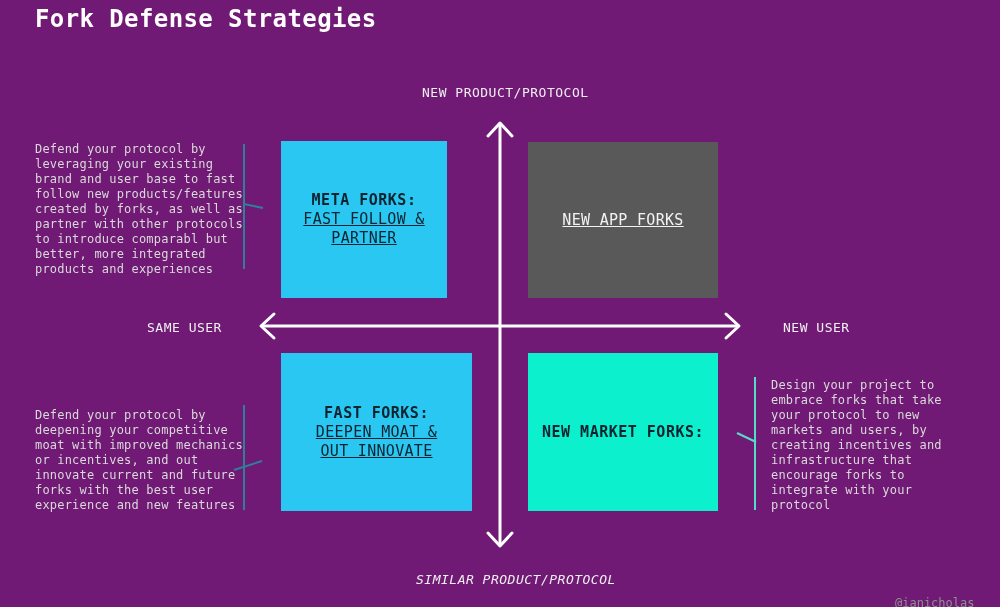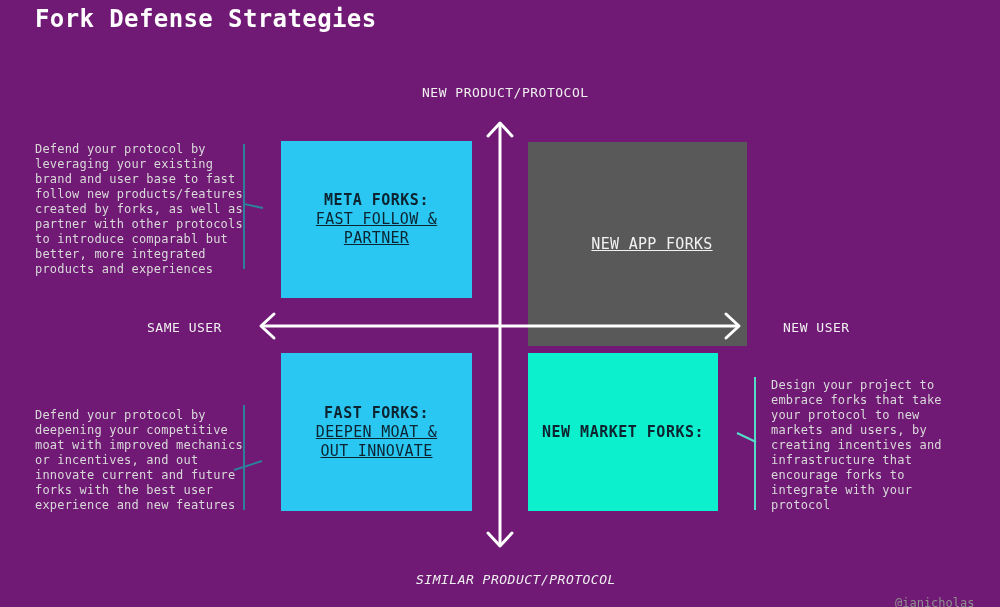--- a/index.html
+++ b/index.html
@@ -26,22 +26,22 @@
     color:#d9d9d9; white-space:pre-line; letter-spacing:0.2px;
   }
   .para-tl { left:35px; top:142px; width:215px; }
   .para-bl { left:35px; top:408px; width:215px; }
   .para-r  { left:771px; top:378px; width:210px; }
   .box {
     position:absolute; display:flex; flex-direction:column;
     align-items:center; justify-content:center; text-align:center;
     font-size:15px; line-height:19px;
   }
-  .box-tl { left:281px; top:141px; width:191px; height:157px; }
-  .box-tr { left:528px; top:142px; width:190px; height:204px;padding-left:29px; }
+  .box-tl { left:281px; top:141px; width:166px; height:157px; }
+  .box-tr { left:528px; top:142px; width:190px; height:156px; }
   .box-bl { left:281px; top:353px; width:191px; height:158px; }
   .box-br { left:528px; top:353px; width:190px; height:158px; }
   .box-heading { font-weight:bold; letter-spacing:0.5px; white-space:pre-line; }
   .box-body { white-space:pre-line; letter-spacing:0.3px;text-decoration:underline; }
   .overlay { position:absolute; left:0; top:0; pointer-events:none; }
   .credit {
     position:absolute; left:895px; top:596px;
     font-size:12px; line-height:14px; color:#8f8f8f; white-space:nowrap;
   }
 </style>

